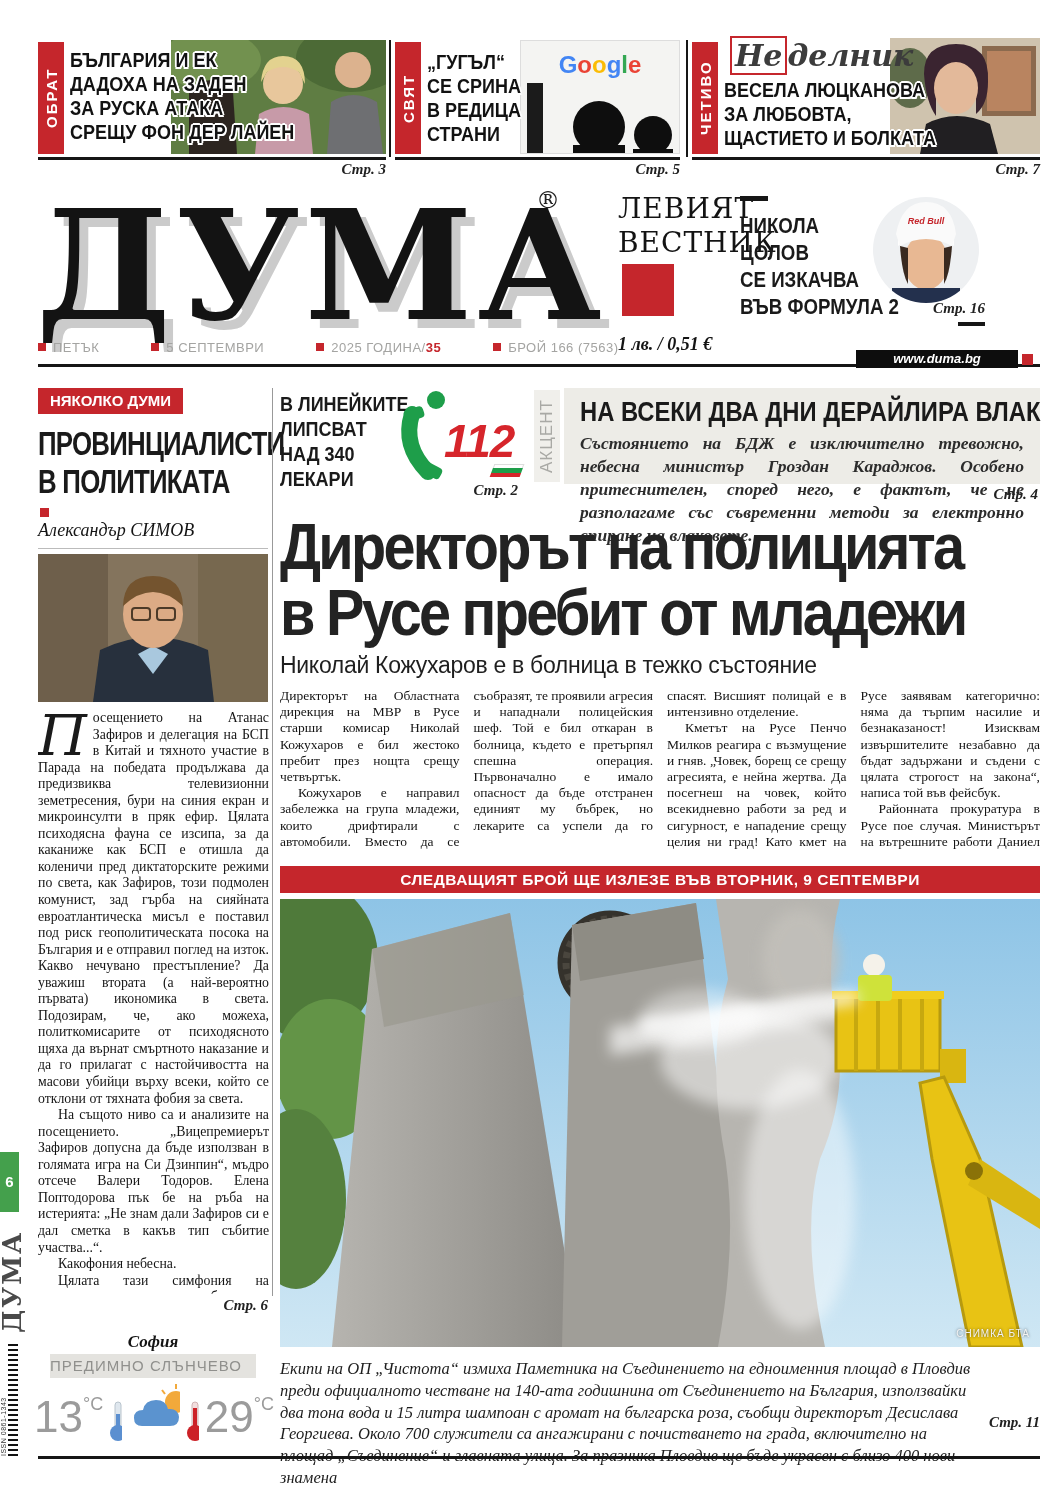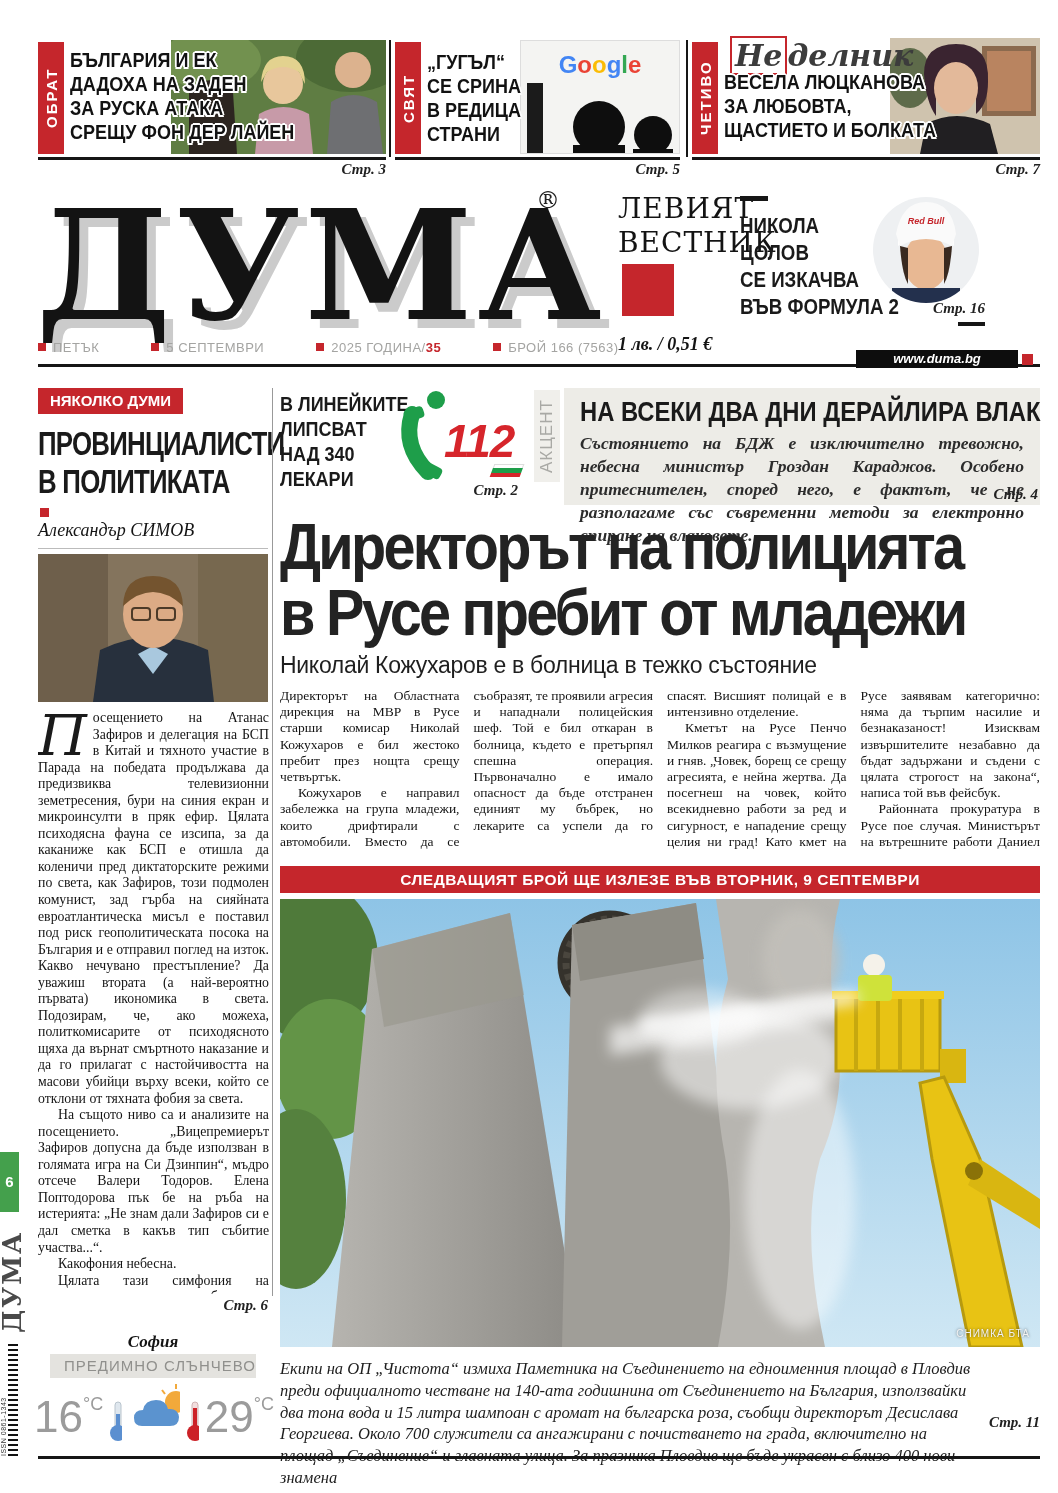--- a/index.html
+++ b/index.html
@@ -35,21 +35,21 @@
   .brandne .ne{color:#3c3c3c;border:2px solid var(--red);padding:0 3px;position:relative}
   .googleword span{font:bold 24px "Liberation Sans",sans-serif}
   .googleword span:nth-child(1){color:#4285F4}.googleword span:nth-child(2){color:#EA4335}
   .googleword span:nth-child(3){color:#FBBC05}.googleword span:nth-child(4){color:#4285F4}
   .googleword span:nth-child(5){color:#34A853}.googleword span:nth-child(6){color:#EA4335}
   .akcbox{background:#edecE7;}
   .akctitle{font-size:28px;transform:scaleX(.85)}
   .akctext{font:bold italic 17.5px/1.32 "Liberation Serif",serif;color:#2c2c2c;text-align:justify}
   .temp{font:44px "Liberation Sans",sans-serif;color:#9b9b9b}
   .temp sup{font-size:18px;vertical-align:22px}
-  .conditionbar{background:#e4e3df;color:#90908d;font:15px "Liberation Sans",sans-serif;text-align:right;letter-spacing:1px;line-height:24px}
+  .conditionbar{background:#e4e3df;color:#90908d;font:15px "Liberation Sans",sans-serif;text-align:left;letter-spacing:1px;line-height:24px}
   .barcode{background:repeating-linear-gradient(0deg,#111 0 2px,#fff 2px 5px)}
   .spinetext{writing-mode:vertical-rl;transform:rotate(180deg);font:bold 26px "DejaVu Serif",serif;color:#4a4a4a;letter-spacing:2px}
   .issn{writing-mode:vertical-rl;transform:rotate(180deg);font:7px "Liberation Sans",sans-serif;color:#333;letter-spacing:.5px}
   .credit{font:10px "Liberation Sans",sans-serif;color:#f2f2f2;letter-spacing:1px;text-shadow:0 0 3px rgba(0,0,0,.6)}
   .num112{font:bold italic 46px "Liberation Sans",sans-serif;color:#d6252b;letter-spacing:-1px}
   .flagmini{display:block;width:30px;height:13px;transform:skewX(-20deg);margin-left:34px}
   .flagmini i{display:block;height:33.3%}
   .website{background:#0d0d0d;color:#fff;font:bold italic 13px/18px "Liberation Sans",sans-serif;text-align:center}
 </style>
 </head>
@@ -111,21 +111,21 @@
     <svg class="abs" style="right:0;top:0" width="150" height="116">
       <rect width="150" height="116" fill="#cfc3ae"></rect>
       <rect x="92" y="8" width="54" height="70" fill="#8b6a4e"></rect>
         <rect x="97" y="13" width="44" height="60" fill="#b98460"></rect>
       <ellipse cx="20" cy="40" rx="22" ry="30" fill="#5e6b4a"></ellipse>
       <path d="M34,36 Q34,6 66,6 Q100,6 98,44 Q98,66 86,76 L86,52 Q66,30 46,52 L46,78 Q36,64 34,36 Z" fill="#3a2430"></path>
       <ellipse cx="66" cy="50" rx="22" ry="26" fill="#e3b99a"></ellipse>
       <path d="M30,116 L36,86 Q66,70 100,86 L108,116 Z" fill="#211f22"></path>
     </svg>
     <div class="brandne" style="position:absolute;left:6px;top:0"><span class="ne">Не</span><span>делник</span></div>
-    <div class="abs" style="left:0;top:32px">
+    <div class="abs" style="left:0;top:40px">
       <div class="outhead">ВЕСЕЛА ЛЮЦКАНОВА</div>
       <div class="outhead">ЗА ЛЮБОВТА,</div>
       <div class="outhead">ЩАСТИЕТО И БОЛКАТА</div>
     </div>
   </div>
   <div class="abs rule" style="left:692px;top:157px;width:348px;height:3px"></div>
   <div class="abs pageref" style="left:890px;top:161px;width:150px">Стр. 7</div>
 
   <div class="abs" style="left:36px;top:190px">
     <span class="masttitle">ДУМА</span>
@@ -198,21 +198,21 @@
     <p><span class="dropcap">П</span><span>осещението на Атанас Зафиров и делегация на БСП в Китай и тяхното участие в Парада на победата продължава да предизвиква телевизионни земетресения, бури на синия екран и микроинсулти в пряк ефир. Цялата психодясна фауна се изсипа, за да каканиже как БСП е отишла да коленичи пред диктаторските режими по света, как Зафиров, този подмолен комунист, зад гърба на сияйната евроатлантическа мисъл е поставил под риск геополитическата посока на България и е отправил поглед на изток. Какво нечувано престъпление? Да уважиш втората (а най-вероятно първата) икономика в света. Подозирам, че, ако можеха, политкомисарите от психодясното щяха да върнат смъртното наказание и да го прилагат с настойчивостта на масови убийци върху всеки, който се отклони от тяхната фобия за света.</span></p>
     <p>На същото ниво са и анализите на посещението. „Вицепремиерът Зафиров допусна да бъде използван в голямата игра на Си Дзинпин“, мъдро отсече Валери Тодоров. Елена Поптодорова пък бе на ръба на истерията: „Не знам дали Зафиров си е дал сметка в какъв тип събитие участва...“.</p>
     <p>Какофония небесна.</p>
     <p>Цялата тази симфония на телевизионния гняв обаче е предназначена да скрие основния факт - посещението в Китай се оказа изключително голям успех за БСП и лично за Атанас Зафиров. Визитата показа, че БСП не е подчинена, нито е примирена, не е натирена в ъгъла или в будна кома. БСП показа характер и визия.</p>
   </div>
   <div class="abs pageref" style="left:180px;top:1297px;width:88px">Стр. 6</div>
 
   <div class="abs" style="left:38px;top:1332px;width:230px;text-align:center;font:bold italic 17px 'Liberation Serif',serif">София</div>
   <div class="abs conditionbar" style="left:50px;top:1354px;width:206px;height:24px">ПРЕДИМНО СЛЪНЧЕВО</div>
   <div class="abs" style="left:34px;top:1384px;width:240px;display:flex;align-items:flex-end;justify-content:center;gap:6px">
-    <span class="temp"><span>16</span><sup>°C</sup></span>
+    <span class="temp"><span>13</span><sup>°C</sup></span>
     <svg width="18" height="48">
       <rect x="6" y="8" width="6" height="26" rx="3" fill="#dfe7ee" stroke="#b9c4cd"></rect>
       <rect x="7" y="20" width="4" height="15" fill="#5b8fd0"></rect>
         <circle cx="9" cy="39" r="8" fill="#5b8fd0"></circle>
     </svg>
     <svg width="74" height="52" style="margin-bottom:6px">
       <circle cx="48" cy="18" r="11" fill="#f2a93b"></circle>
       <g stroke="#f2a93b" stroke-width="2">
           <line x1="48" y1="0" x2="48" y2="5"></line>
           <line x1="62" y1="6" x2="59" y2="10"></line>
@@ -248,21 +248,21 @@
     <div class="num112" style="position:absolute;left:52px;top:26px">112</div>
     <span class="flagmini" style="position:absolute;left:66px;top:76px">
         <i style="background:#fff;border:1px solid #ddd;border-bottom:none"></i>
         <i style="background:#1e9e4a"></i>
         <i style="background:#d6252b"></i>
       </span>
   </div>
   <div class="abs pageref" style="left:430px;top:482px;width:88px">Стр. 2</div>
 
   <div class="abs" style="left:534px;top:390px;width:26px;height:92px;background:#f0efeb;color:#a9a9a5;font:17px 'Liberation Sans',sans-serif;writing-mode:vertical-rl;transform:rotate(180deg);display:flex;align-items:center;justify-content:center;letter-spacing:1px">АКЦЕНТ</div>
-  <div class="abs akcbox" style="left:564px;top:388px;width:476px;height:117px;padding:8px 16px">
+  <div class="abs akcbox" style="left:564px;top:388px;width:476px;height:96px;padding:8px 16px">
     <div class="cond akctitle">НА ВСЕКИ ДВА ДНИ ДЕРАЙЛИРА ВЛАК</div>
     <div class="akctext" style="margin-top:4px">Състоянието на БДЖ е изключително тревожно, небесна министър Гроздан Караджов. Особено притеснителен, според него, е фактът, че не разполагаме със съвременни методи за електронно спиране на влаковете.</div>
   </div>
   <div class="abs pageref" style="left:950px;top:486px;width:88px">Стр. 4</div>
 
   <div class="abs" style="left:280px;top:514px">
     <div class="cond" style="font-size:64px;line-height:66px;letter-spacing:-3px;transform:scaleX(.9);color:#232323">Директорът на полицията</div>
     <div class="cond" style="font-size:64px;line-height:66px;letter-spacing:-3px;transform:scaleX(.9);color:#232323">в Русе пребит от младежи</div>
   </div>
   <div class="abs" style="left:280px;top:652px;font:23px 'Liberation Sans',sans-serif;color:#1f1f1f;letter-spacing:-.3px">Николай Кожухаров е в болница в тежко състояние</div>

